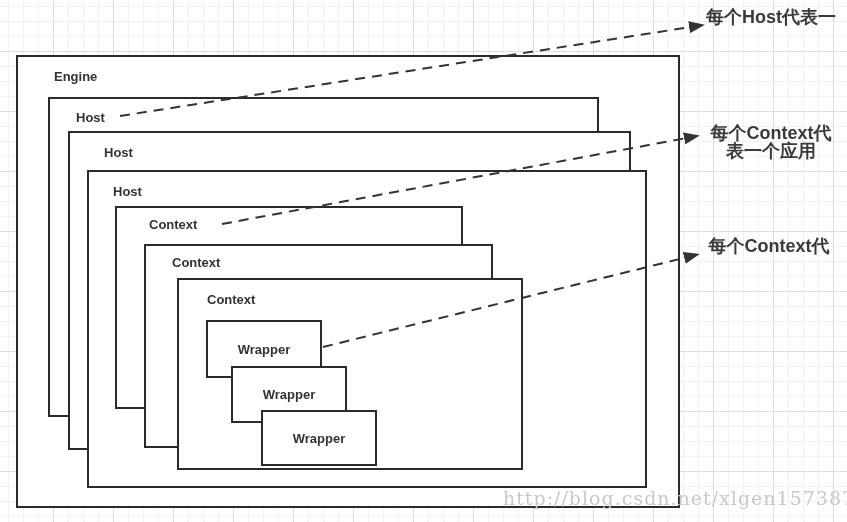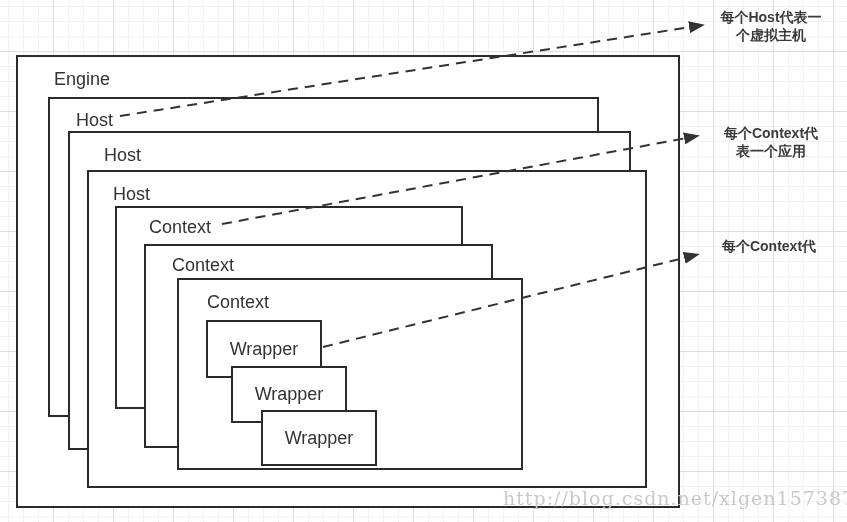--- a/index.html
+++ b/index.html
@@ -18,22 +18,22 @@
     font-family:"Liberation Sans",sans-serif;
   }
   .box{
     position:absolute;
     background:#ffffff;
     border:2px solid #2b2b2b;
     box-sizing:border-box;
   }
   .box-label{
     position:absolute;
-    font-weight:400;
-    font-size:18px;
+    font-weight:700;
+    font-size:13px;
     color:#333333;
     white-space:nowrap;
   }
   .box-label.centered{
     left:0;top:0;right:0;bottom:0;
     display:flex;align-items:center;justify-content:center;
   }
   
   #box-engine  {left:16px; top:55px; width:664px;height:453px;}
   #box-host1   {left:48px; top:97px; width:551px;height:320px;}
@@ -56,21 +56,21 @@
 
   .arrows{
     position:absolute;left:0;top:0;
     pointer-events:none;
   }
   .annotation{
     position:absolute;
     width:152px;
     text-align:center;
     font-weight:700;
-    font-size:14px;
+    font-size:18px;
     line-height:18px;
     color:#3a3a3a;
   }
   .annotation span{display:block;}
   #annotation-host   {left:695px;top:8px;}
   #annotation-context{left:695px;top:124px;}
   #annotation-wrapper{left:693px;top:237px;}
 
   .watermark{
     position:absolute;
@@ -127,21 +127,20 @@
         <path d="M0,0 L16,6 L0,12 z" fill="#333333"></path>
       </marker>
     </defs>
     <line x1="120" y1="116" x2="697" y2="26" stroke="#333333" stroke-width="2" stroke-dasharray="10 7" marker-end="url(#arrowhead)"></line>
     <line x1="222" y1="224" x2="692" y2="137" stroke="#333333" stroke-width="2" stroke-dasharray="10 7" marker-end="url(#arrowhead)"></line>
     <line x1="323" y1="347" x2="692" y2="256" stroke="#333333" stroke-width="2" stroke-dasharray="10 7" marker-end="url(#arrowhead)"></line>
   </svg>
 
   <div class="annotation" id="annotation-host">
     <span>每个Host代表一</span>
-    <span>个虚拟主机</span>
   </div>
   <div class="annotation" id="annotation-context">
     <span>每个Context代</span>
     <span>表一个应用</span>
   </div>
   <div class="annotation" id="annotation-wrapper">
     <span>每个Context代</span>
   </div>
 
   <div class="watermark">http://blog.csdn.net/xlgen157387</div>

